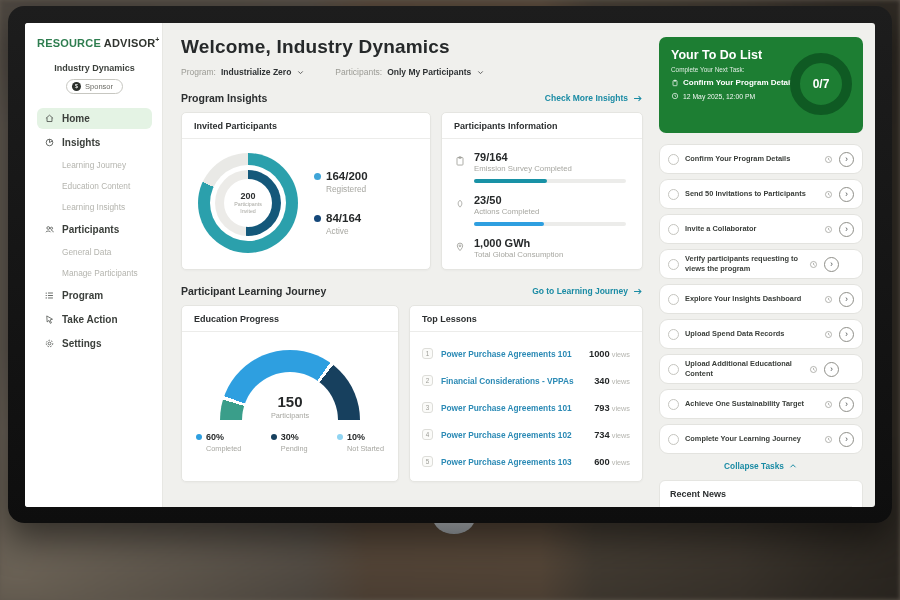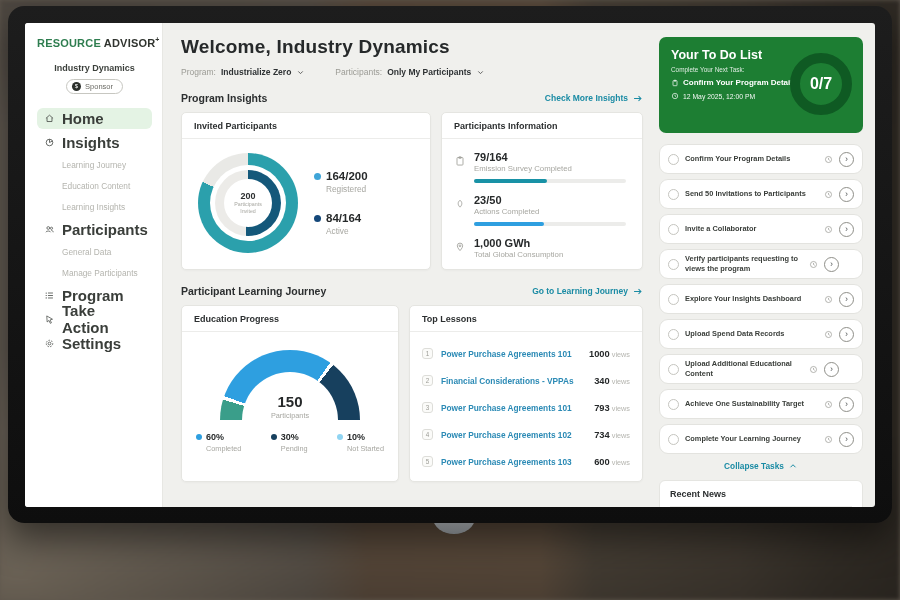--- a/index.html
+++ b/index.html
@@ -32,21 +32,21 @@
   .logo .g { color:#2e7d4f; }
   .logo .d { color:#30342f; }
   .logo sup { font-size:7px; color:#30342f; }
   .org-name { text-align:center; font-size:9px; font-weight:bold; color:#3c403c; margin-top:14px; }
   .badge { margin:6px auto 0; width:max-content; display:flex; align-items:center; gap:4px;
     border:1px solid #c7c7c1; border-radius:10px; padding:2px 9px 2px 5px; font-size:7.5px; color:#6a6a64; }
   .badge .bdot { width:9px; height:9px; border-radius:50%; background:#2b2f2b; color:#fff; font-size:6px;
     display:flex; align-items:center; justify-content:center; }
   .nav { margin-top:14px; }
   .nav-item { display:flex; align-items:center; gap:7px; height:21px; padding:0 7px; margin-bottom:3px;
-    font-size:15px; font-weight:bold; color:#3a3e3a; border-radius:6px; cursor:pointer; }
+    font-size:10px; font-weight:bold; color:#3a3e3a; border-radius:6px; cursor:pointer; }
   .nav-item.active { background:#e4f3e4; }
   .nav-item .ic { width:11px; height:11px; color:#4a4e4a; flex-shrink:0; }
   .nav-sub { display:block; padding:0 7px 0 25px; height:19px; line-height:19px; margin-bottom:2px;
     font-size:8.3px; color:#b4b4ae; cursor:pointer; white-space:nowrap; }
 
   
   .main { flex:1; padding:13px 10px 0 18px; min-width:0; }
   .welcome { font-size:19px; font-weight:bold; color:#26292a; letter-spacing:0.2px; }
   .filters { display:flex; gap:30px; margin-top:9px; align-items:center; }
   .filter { display:flex; align-items:center; gap:5px; font-size:8.5px; }
@@ -125,21 +125,21 @@
   
   .rightcol { width:222px; flex-shrink:0; padding:14px 12px 0 6px; }
   .todo-panel { position:relative; background:#1d7e33; border-radius:7px; padding:11px 12px; color:#fff; height:96px; }
   .todo-title { font-size:12.5px; font-weight:bold; }
   .todo-sub { font-size:6.4px; opacity:0.85; margin-top:4px; }
   .todo-task { display:flex; align-items:center; gap:4px; margin-top:5px; font-size:8px; font-weight:bold; width:140px; }
   .todo-due { display:flex; align-items:center; gap:4px; margin-top:5px; font-size:6.8px; opacity:0.95; }
   .todo-ic { width:8px; height:8px; flex-shrink:0; }
   .todo-ring { position:absolute; right:11px; top:16px; width:62px; height:62px; border-radius:50%;
     border:10px solid #0f5a23; background:#1d7e33; display:flex; align-items:center; justify-content:center;
-    font-size:16px; font-weight:bold; }
+    font-size:12px; font-weight:bold; }
 
   .tasks { margin-top:11px; }
   .task-row { display:flex; align-items:center; gap:6px; background:#fff; border:1px solid #e3e3df;
     border-radius:9px; min-height:30px; padding:4px 8px; margin-bottom:5px; cursor:pointer; }
   .task-check { width:11px; height:11px; border:1px solid #c5c5bf; border-radius:50%; flex-shrink:0; }
   .task-lab { flex:1; font-size:7.4px; font-weight:bold; color:#3a3e3a; line-height:1.35; }
   .task-clock { width:9px; height:9px; color:#9b9b95; flex-shrink:0; }
   .task-go { width:15px; height:15px; border:1px solid #8f8f89; border-radius:50%; color:#55595a;
     font-size:9px; line-height:13px; text-align:center; flex-shrink:0; }
 

